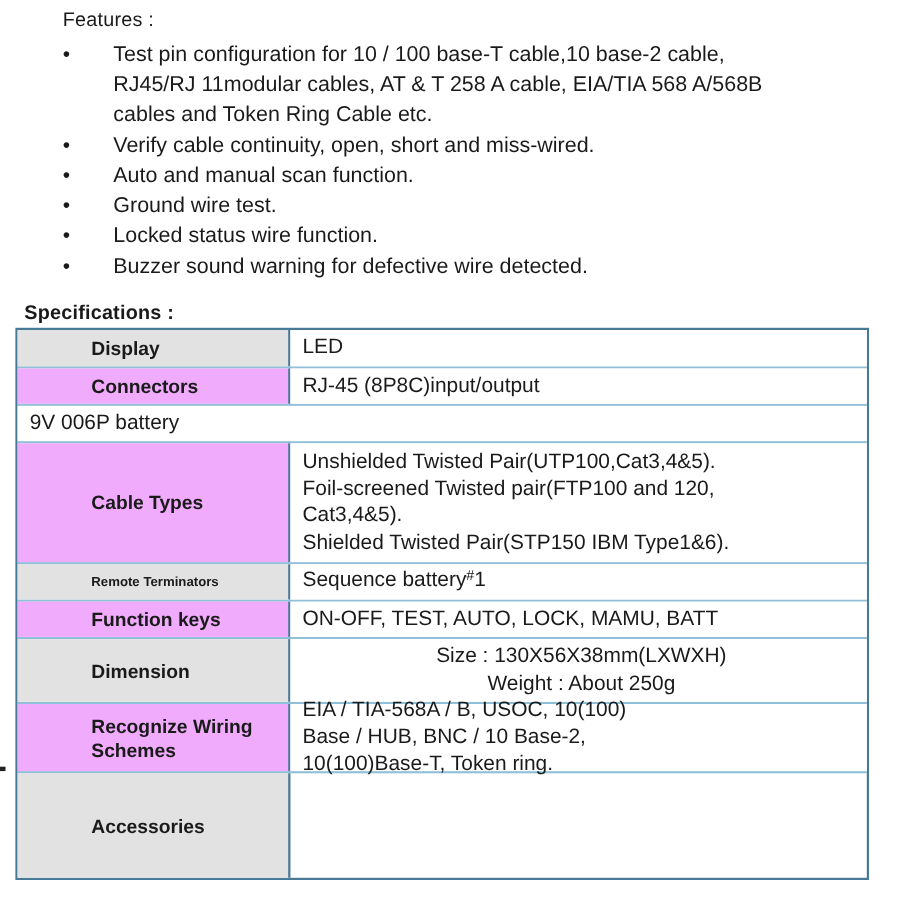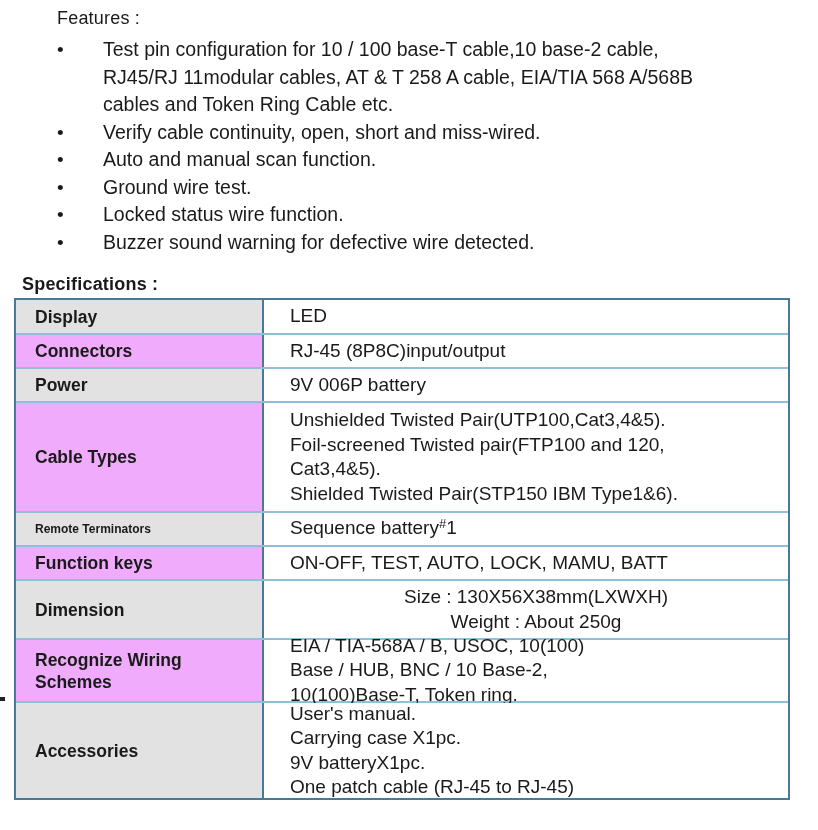--- a/index.html
+++ b/index.html
@@ -43,25 +43,25 @@
   .spec-row{display:flex;border-top:2px solid var(--border-inner);}
   .spec-row:first-child{border-top:none;}
   .spec-label-cell{
     flex:0 0 248px;width:248px;
     border-right:2px solid var(--border-outer);
     display:flex;align-items:center;
     padding:2px 8px 2px 19px;
     background:#f0abfc;
   }
   .spec-row.shaded .spec-label-cell{background:var(--cell-shaded);}
-  .spec-label{font-weight:bold;font-size:17.5px;line-height:22px;}
+  .spec-label{font-weight:bold;font-size:17.5px;line-height:22px;margin-left:48px;}
   .spec-row.small-label .spec-label{font-size:12px;}
   .spec-value-cell{
     flex:1;display:flex;flex-direction:column;justify-content:center;
-    padding:2px 6px 2px 26px;background:#ffffff;
+    padding:2px 6px 2px 11px;background:#ffffff;
   }
   .spec-value-line{font-size:19px;line-height:24.5px;white-space:nowrap;}
   .spec-sup{font-size:13px;position:relative;top:-6px;}
 </style>
 </head>
 <body>
 
 <div class="scan-artifact"></div>
 
 <section class="features">
@@ -121,23 +121,20 @@
     </div>
     <div class="spec-row" style="height: 34px;">
       <div class="spec-label-cell">
         <span class="spec-label">Connectors</span>
       </div>
       <div class="spec-value-cell">
         <div class="spec-value-line">RJ-45 (8P8C)input/output</div>
       </div>
     </div>
     <div class="spec-row shaded" style="height: 34px;">
-      <div class="spec-label-cell">
-        <span class="spec-label">Power</span>
-      </div>
       <div class="spec-value-cell">
         <div class="spec-value-line">9V 006P battery</div>
       </div>
     </div>
     <div class="spec-row" style="height: 110px;">
       <div class="spec-label-cell">
         <span class="spec-label">Cable Types</span>
       </div>
       <div class="spec-value-cell">
         <div class="spec-value-line">Unshielded Twisted Pair(UTP100,Cat3,4&amp;5).</div>
@@ -178,20 +175,14 @@
       <div class="spec-value-cell">
         <div class="spec-value-line">EIA / TIA-568A / B, USOC, 10(100)</div>
         <div class="spec-value-line">Base / HUB, BNC / 10 Base-2,</div>
         <div class="spec-value-line">10(100)Base-T, Token ring.</div>
       </div>
     </div>
     <div class="spec-row shaded" style="height: 97px;">
       <div class="spec-label-cell">
         <span class="spec-label">Accessories</span>
       </div>
-      <div class="spec-value-cell">
-        <div class="spec-value-line">User's manual.</div>
-        <div class="spec-value-line">Carrying case X1pc.</div>
-        <div class="spec-value-line">9V batteryX1pc.</div>
-        <div class="spec-value-line">One patch cable (RJ-45 to RJ-45)</div>
-      </div>
     </div>
   </div>
 
 </body></html>

